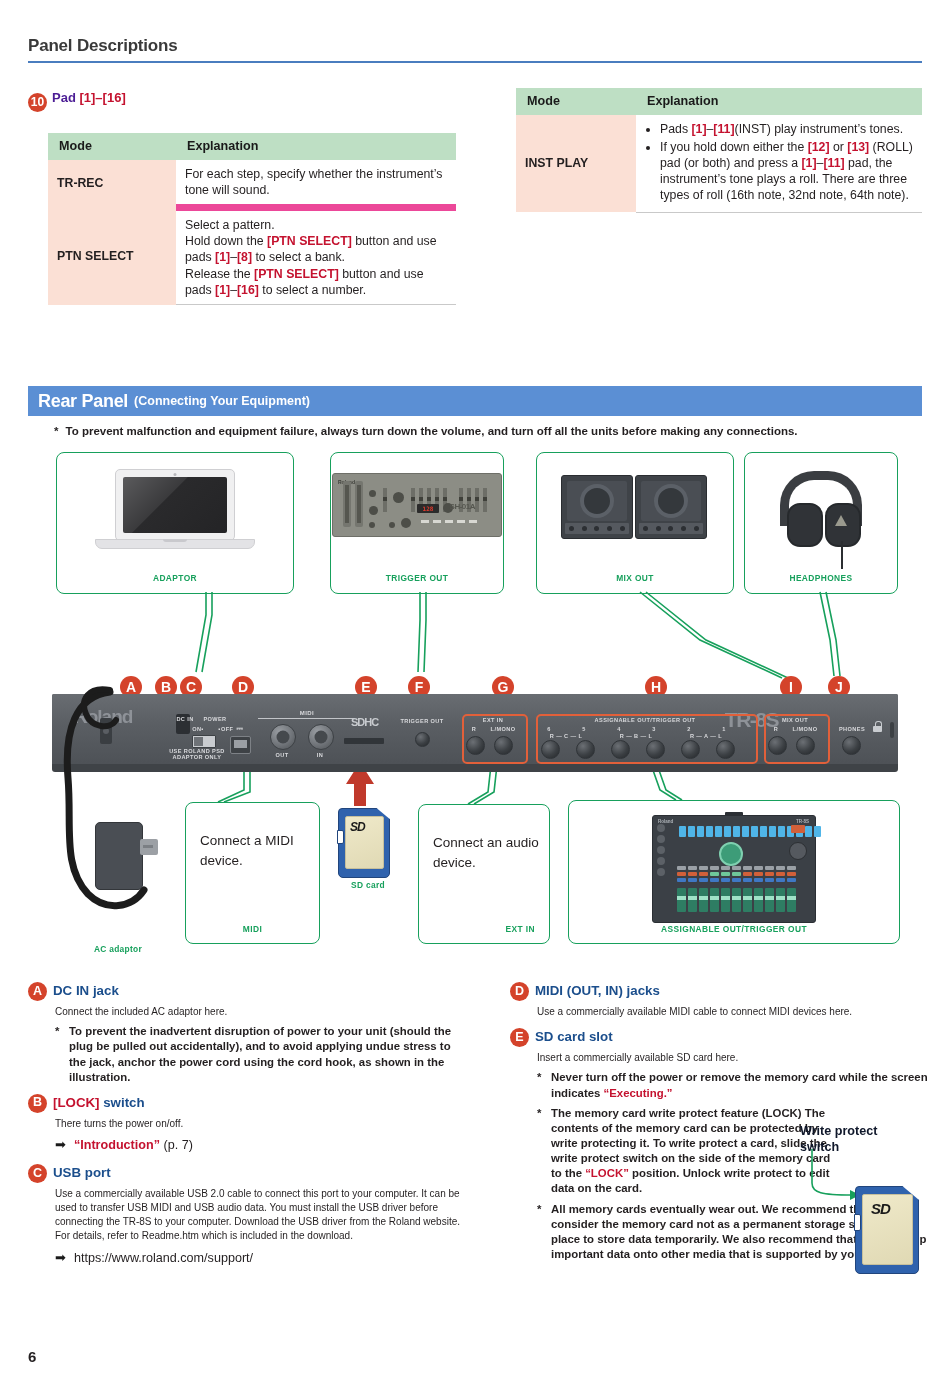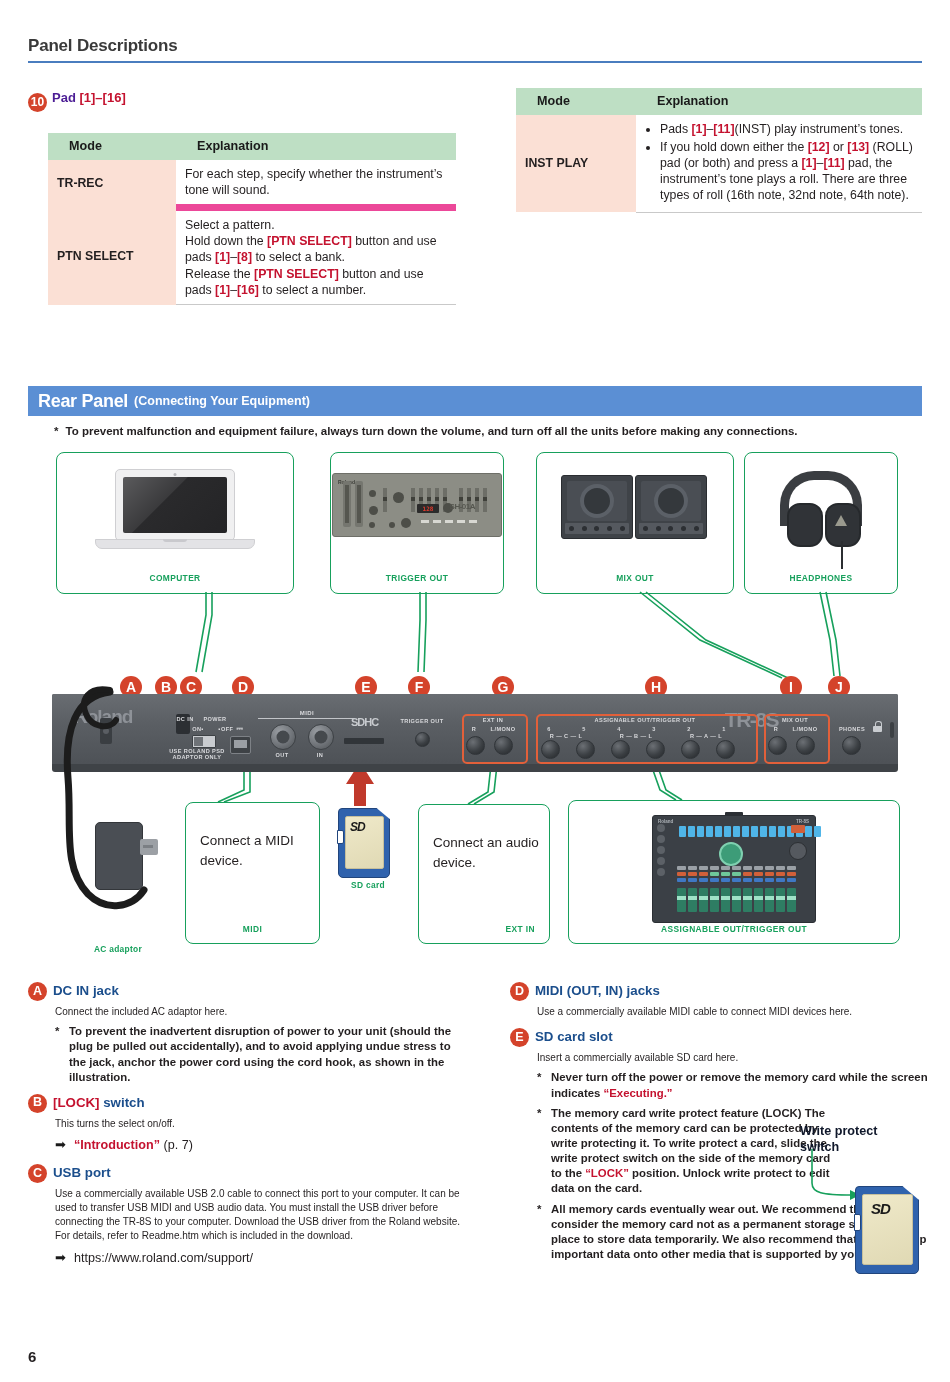--- a/index.html
+++ b/index.html
@@ -27,21 +27,21 @@
     vertical-align:-4px;margin-right:5px;
   }
   .sec-head{position:absolute;font-size:13px;}
   .sec-head .lbl{color:#4c1d95;font-weight:700;}
   .sec-head .pads{color:#c4122f;font-weight:700;}
 
   
   table.mode-table{border-collapse:collapse;font-size:12.3px;line-height:1.32;}
   table.mode-table th{
     background:#bedfc4;color:#1a1a1a;font-weight:700;text-align:left;
-    padding:5px 21px;font-size:12.6px;
+    padding:5px 11px;font-size:12.6px;
   }
   table.mode-table td{vertical-align:top;padding:6px 9px;}
   table.mode-table td.mode-cell{
     background:#fbe0d5;font-weight:700;vertical-align:middle;
   }
   table.mode-table td.exp-cell{border-bottom:7px solid #ec4899;background:#fff;}
   table.mode-table tr:last-child td.exp-cell{border-bottom:1px solid #c9c9c9;}
   table.mode-table ul{margin:0;padding-left:15px;}
   table.mode-table li{margin:0 0 2px 0;}
 
@@ -307,21 +307,21 @@
 
   <div class="dev-box" style="left:56px;top:452px;width:236px;height:140px;">
     <div class="dev-art">
       <div class="lap-lid">
         <div class="lap-cam"></div>
         <div class="lap-scr"></div>
       </div>
       <div class="lap-base"></div>
       <div class="lap-notch"></div>
     </div>
-    <div class="cap">COMPUTER</div>
+    <div class="cap">ADAPTOR</div>
   </div>
 
   <div class="dev-box" style="left:330px;top:452px;width:172px;height:140px;">
     <div class="dev-art">
       <div class="syn">
         <span class="brand">Roland</span>
         <span class="fad" style="left:10px;">
             <i></i>
           </span>
         <span class="fad" style="left:22px;">
@@ -715,21 +715,21 @@
         <span class="ast">*</span>
         <span>To prevent the inadvertent disruption of power to your unit (should the plug be pulled out accidentally), and to avoid applying undue stress to the jack, anchor the power cord using the cord hook, as shown in the illustration.</span>
       </div>
     </div>
 
     <div class="item">
       <div class="item-head">
         <span class="ltr">B</span>
         <span class="h-txt"><span class="red">[LOCK]</span><span class="blue"> switch</span></span>
       </div>
-      <div class="item-body">This turns the select on/off.</div>
+      <div class="item-body">There turns the power on/off.</div>
       <div class="arrow-line">
         <span class="arw">➡</span>
         <span><span class="red">“Introduction”</span> <span>(p. 7)</span></span>
       </div>
     </div>
 
     <div class="item">
       <div class="item-head">
         <span class="ltr">C</span>
         <span class="h-txt">USB port</span>

